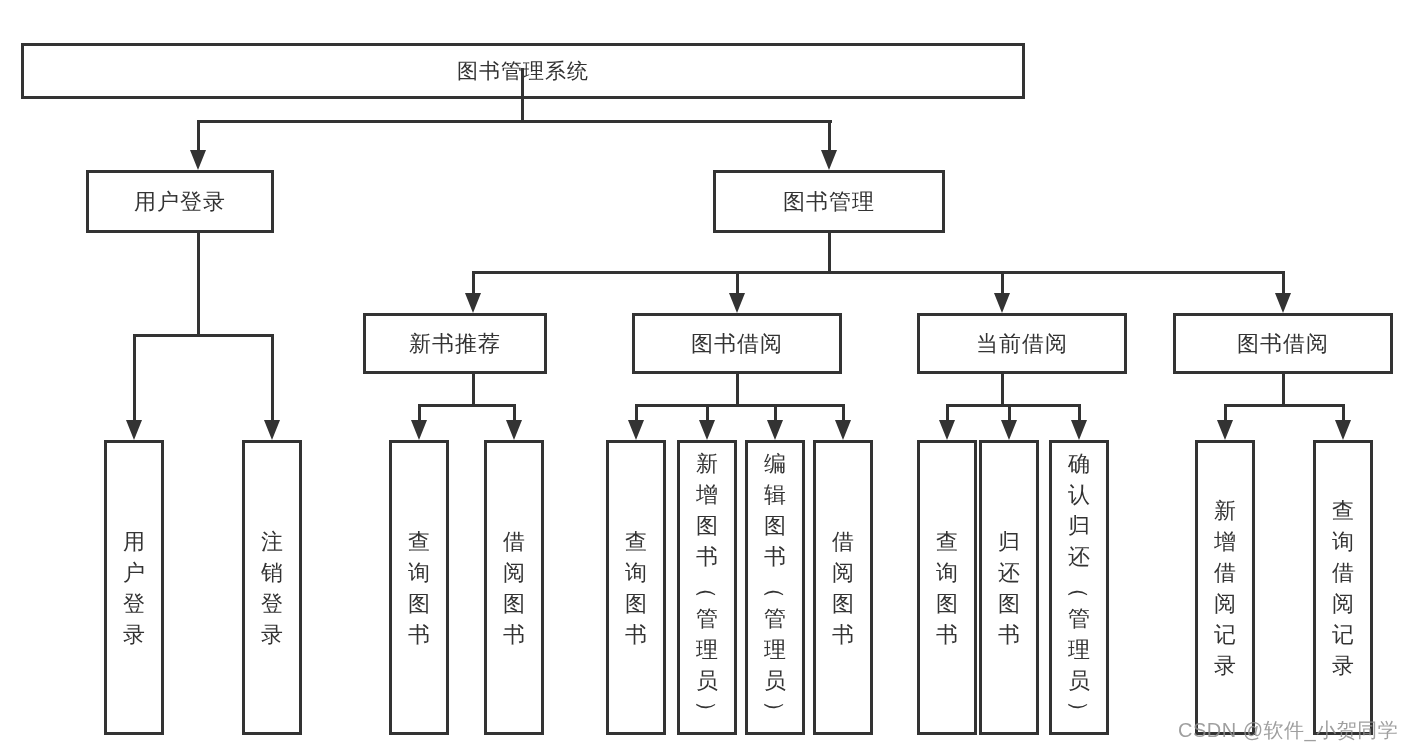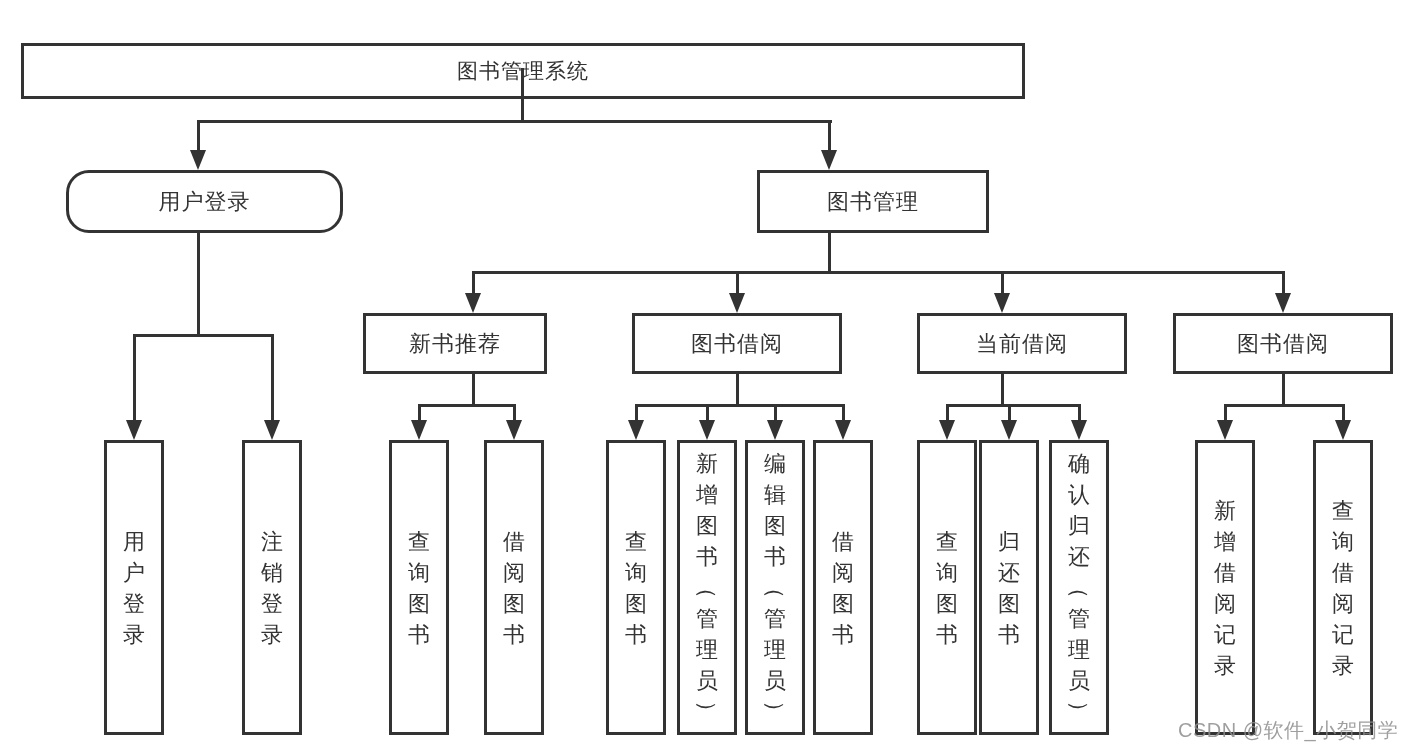--- a/index.html
+++ b/index.html
@@ -36,24 +36,24 @@
 </style>
 </head>
 <body>
 
 <div class="stage">
 
   <div class="node root" style="left:21px;top:14px;width:1004px;height:56px;margin-top:29px;">
     <span class="hlabel">图书管理系统</span>
   </div>
 
-  <div class="node" style="left:66px;top:170px;width:277px;height:63px;border-radius:23px;">
+  <div class="node" style="left:86px;top:170px;width:188px;height:63px;">
     <span class="hlabel">用户登录</span>
   </div>
-  <div class="node" style="left:713px;top:170px;width:232px;height:63px;margin-left:44px;">
+  <div class="node" style="left:713px;top:170px;width:232px;height:63px;">
     <span class="hlabel">图书管理</span>
   </div>
 
   <div class="node" style="left:363px;top:313px;width:184px;height:61px;">
     <span class="hlabel">新书推荐</span>
   </div>
   <div class="node" style="left:632px;top:313px;width:210px;height:61px;">
     <span class="hlabel">图书借阅</span>
   </div>
   <div class="node" style="left:897px;top:313px;width:210px;height:61px;margin-left:20px;">

